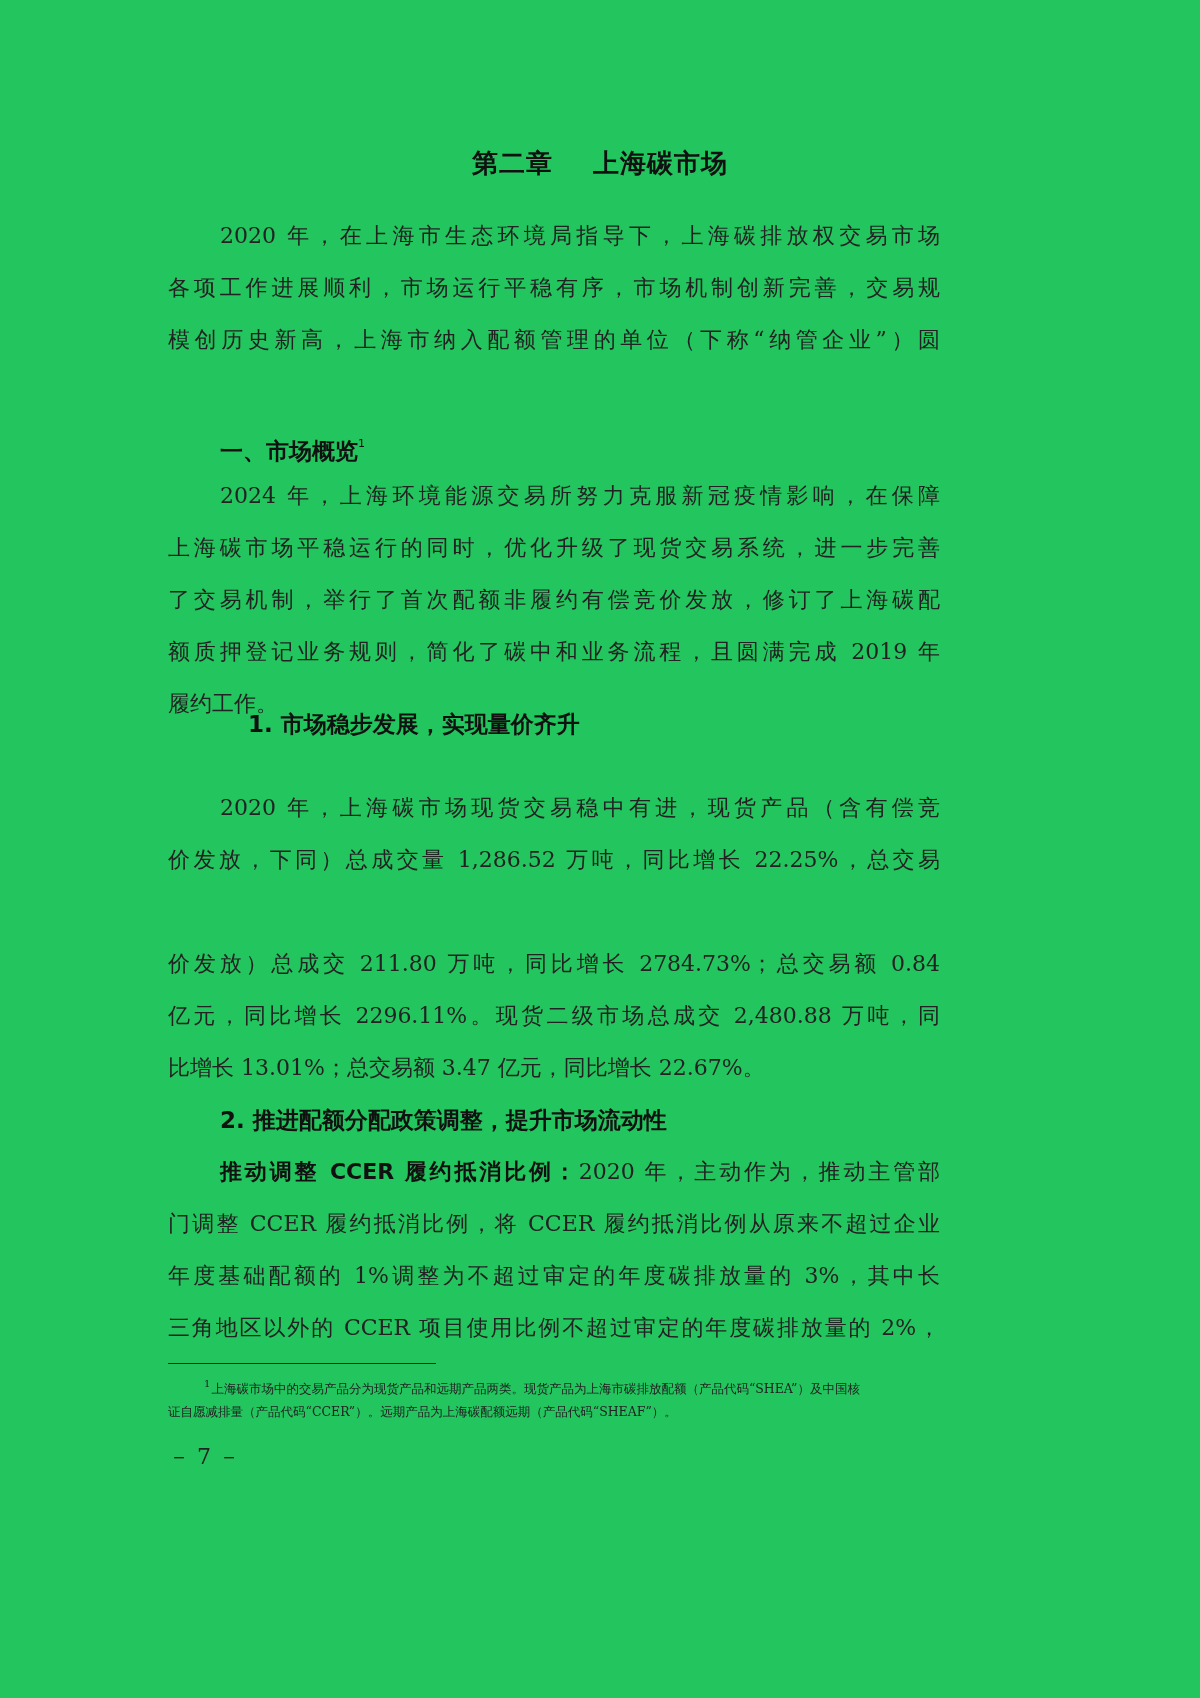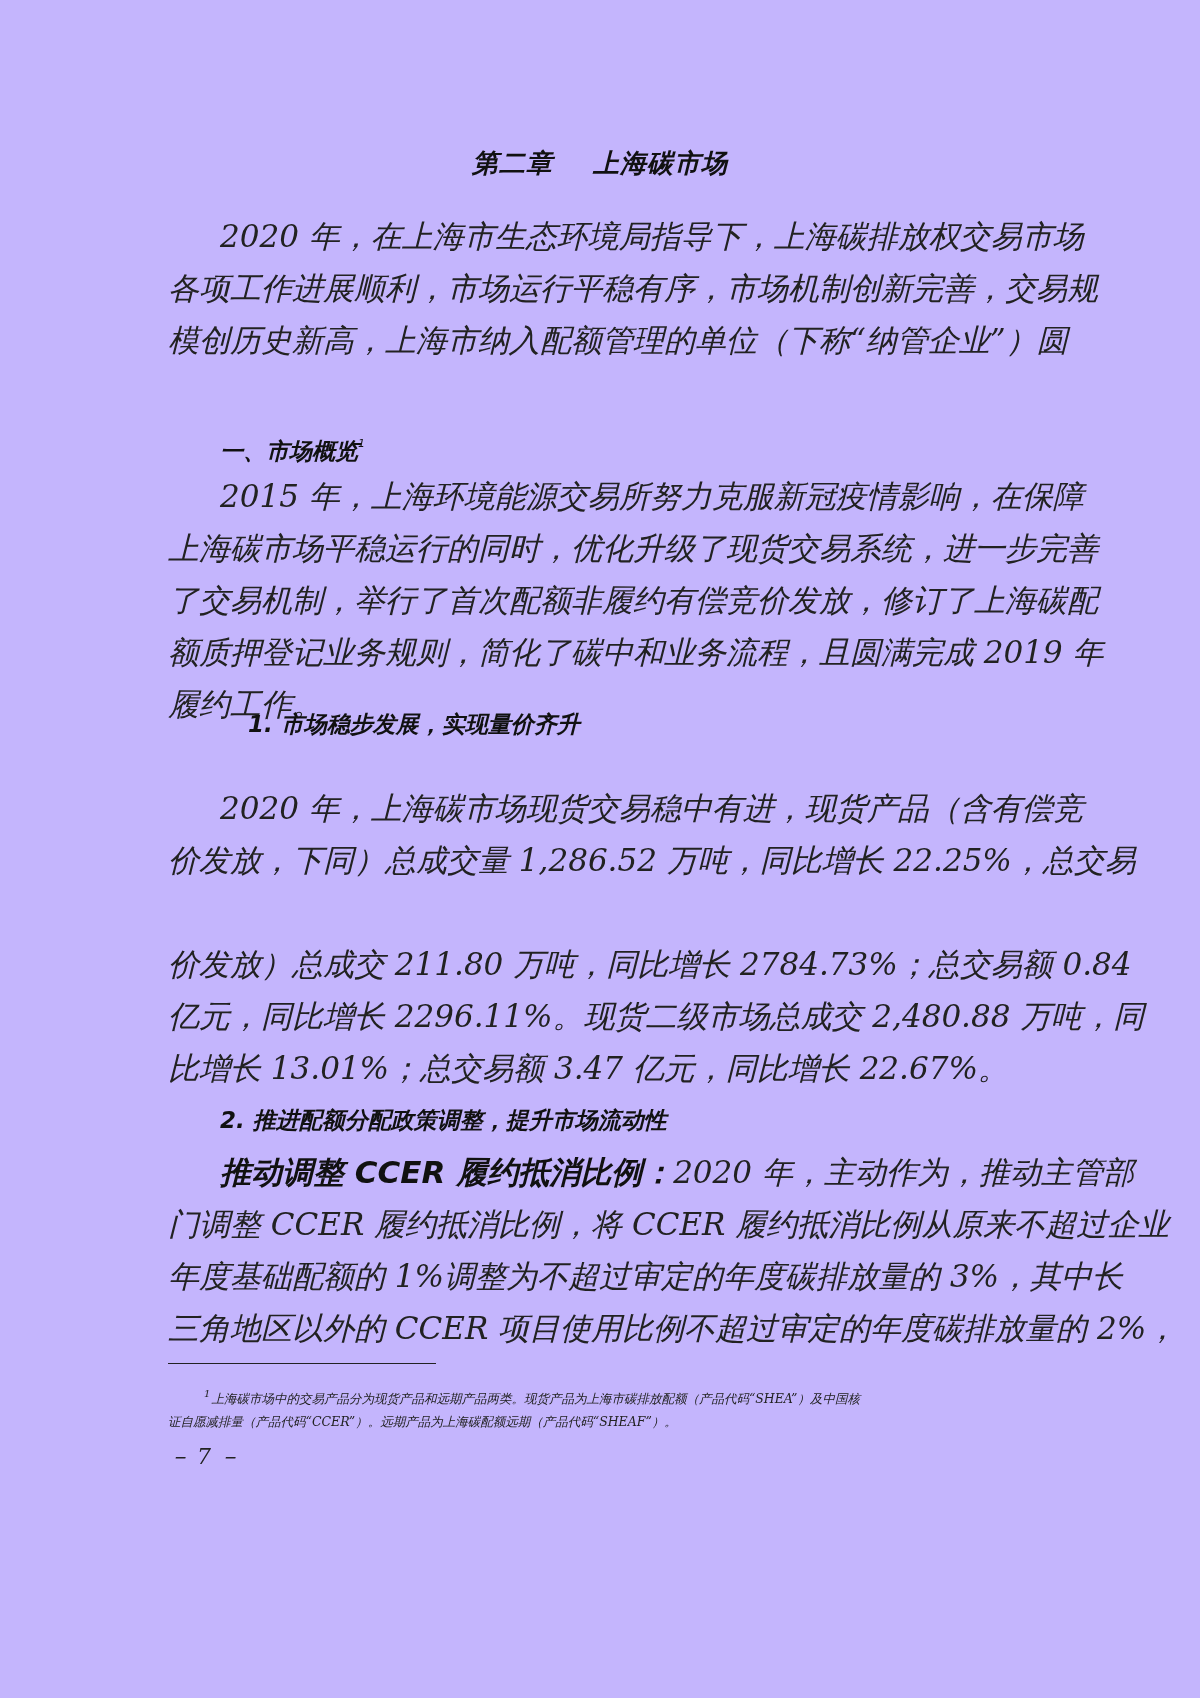--- a/index.html
+++ b/index.html
@@ -13,42 +13,41 @@
       position: relative;
       overflow: hidden;
       font-family: "DejaVu Serif", "Liberation Serif", serif;
       color: #1a1a1a;
     }
     .page {
       position: absolute;
       left: 0; top: 0;
       width: 1200px;
       height: 1698px;
-      background: #c4b5fd;
-      font-style: italic;
+      background: #22c55e;
     }
     .chapter-title {
       position: absolute;
       top: 146px;
       left: 0;
       width: 1200px;
       text-align: center;
       font-family: "DejaVu Sans", "Liberation Sans", sans-serif;
       font-weight: bold;
       font-size: 26px;
       letter-spacing: 1px;
       color: #111;
     }
     .chapter-title .gap { display: inline-block; width: 40px; }
     .line {
       position: absolute;
       left: 168px;
       width: 772px;
       height: 40px;
-      font-size: 31px;
+      font-size: 22px;
       line-height: 40px;
       white-space: nowrap;
       text-align: justify;
       text-align-last: justify;
       color: #222;
     }
     .line.last {
       text-align-last: left;
     }
     .line.indent {
@@ -81,21 +80,21 @@
       top: 1363px;
       width: 268px;
       height: 0;
       border-top: 1.5px solid #222;
     }
     .footnote {
       position: absolute;
       left: 168px;
       width: 780px;
       font-size: 12.5px;
-      line-height: 35px;
+      line-height: 16px;
       white-space: nowrap;
       color: #222;
     }
     .footnote.first { left: 204px; top: 1376px; }
     .footnote.second { top: 1404px; }
     .footnote sup {
       font-size: 10px;
       vertical-align: 6px;
       margin-right: 1px;
     }
@@ -120,21 +119,21 @@
   </div>
 
   <div class="line indent" style="top:216px;">2020 年，在上海市生态环境局指导下，上海碳排放权交易市场</div>
   <div class="line" style="top:268px;">各项工作进展顺利，市场运行平稳有序，市场机制创新完善，交易规</div>
   <div class="line" style="top:320px;">模创历史新高，上海市纳入配额管理的单位（下称“纳管企业”）圆</div>
 
   <div class="heading" style="top:424px;">
     <span>一、市场概览</span><sup>1</sup>
   </div>
 
-  <div class="line indent" style="top:476px;">2015 年，上海环境能源交易所努力克服新冠疫情影响，在保障</div>
+  <div class="line indent" style="top:476px;">2024 年，上海环境能源交易所努力克服新冠疫情影响，在保障</div>
   <div class="line" style="top:528px;">上海碳市场平稳运行的同时，优化升级了现货交易系统，进一步完善</div>
   <div class="line" style="top:580px;">了交易机制，举行了首次配额非履约有偿竞价发放，修订了上海碳配</div>
   <div class="line" style="top:632px;">额质押登记业务规则，简化了碳中和业务流程，且圆满完成 2019 年</div>
   <div class="line last" style="top:684px;">履约工作。</div>
 
   <div class="heading" style="top:704px;margin-left:28px;">1. 市场稳步发展，实现量价齐升</div>
   <div class="line indent" style="top:788px;">2020 年，上海碳市场现货交易稳中有进，现货产品（含有偿竞</div>
   <div class="line" style="top:840px;">价发放，下同）总成交量 1,286.52 万吨，同比增长 22.25%，总交易</div>
   <div class="line" style="top:944px;">价发放）总成交 211.80 万吨，同比增长 2784.73%；总交易额 0.84</div>
   <div class="line" style="top:996px;">亿元，同比增长 2296.11%。现货二级市场总成交 2,480.88 万吨，同</div>

